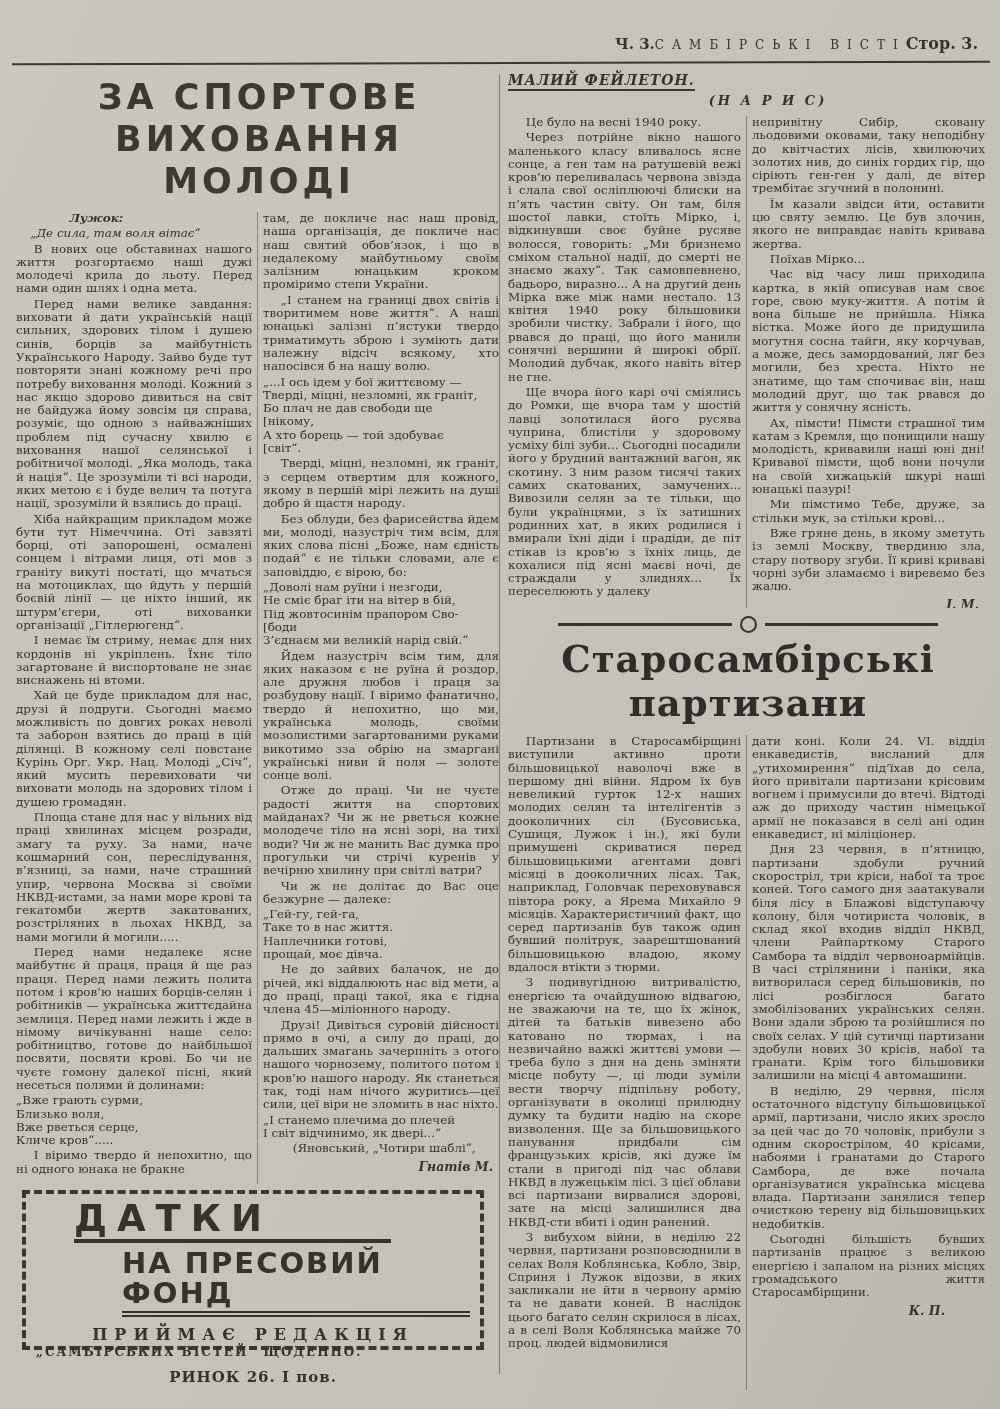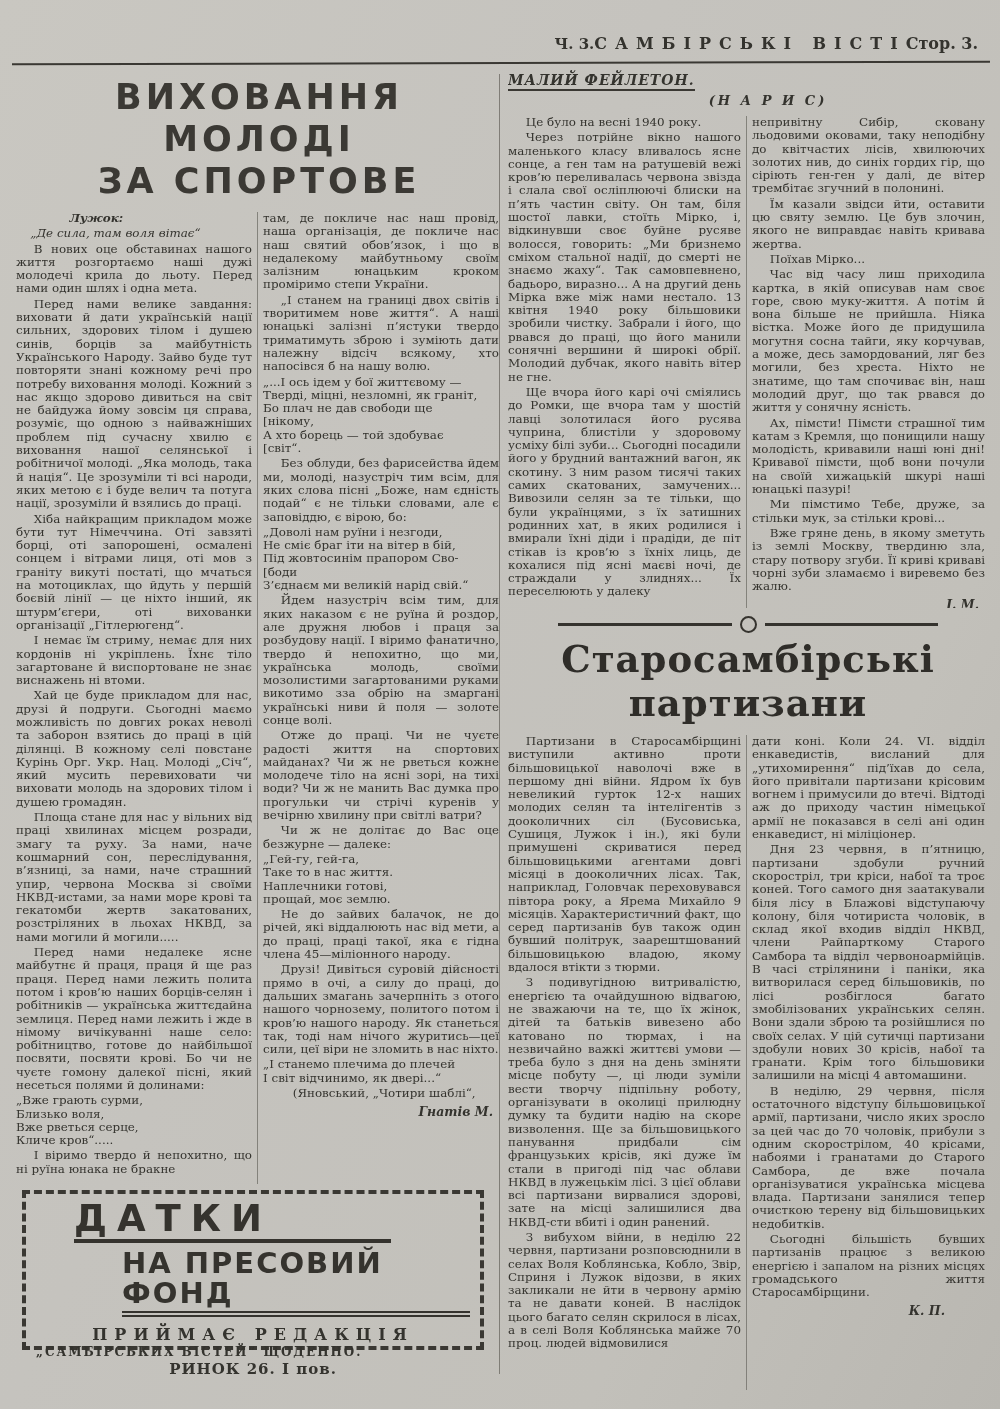--- a/index.html
+++ b/index.html
@@ -4,21 +4,21 @@
 <style>
   html,body{margin:0;padding:0;}
   body{width:1000px;height:1409px;overflow:hidden;background:#b3b1ac;}
   .page{position:relative;width:1000px;height:1409px;overflow:hidden;
         background:linear-gradient(115deg,#c9c7c1 0%,#c5c3be 40%,#c2c0ba 75%,#b9b7b1 100%);
         font-family:"DejaVu Serif", serif;color:#34332e;}
   
   .masthead{position:absolute;top:34px;left:26px;right:22px;display:flex;
             justify-content:flex-end;align-items:baseline;}
   .masthead .issue{font-size:15px;font-weight:bold;}
-  .masthead .title{font-size:16px;font-weight:bold;letter-spacing:8px;}
+  .masthead .title{font-size:12px;font-weight:normal;letter-spacing:8px;}
   .masthead .pageno{font-size:16px;font-weight:bold;}
   .masthead-rule{position:absolute;top:62px;left:12px;right:10px;height:2px;background:#3a3833;
                  transform:rotate(-0.15deg);}
   
   .body-text p{margin:0;padding:0;text-indent:1.5em;text-align:justify;
                font-size:11.9px;line-height:13.3px;}
   .body-text p + p{margin-top:2px;}
   .verse{margin:1px 0;padding-left:2.4em;text-indent:0 !important;text-align:left !important;
          white-space:pre-line;font-size:11.9px;line-height:13.3px;}
   .signature{margin-top:4px;text-align:right;font-style:italic;font-weight:bold;
@@ -60,79 +60,80 @@
   .ad-box{position:absolute;left:22px;top:1190px;width:462px;height:160px;
           border:4px dashed #3a3833;box-sizing:border-box;padding:6px 10px;}
   .ad-l1{display:inline-block;font-family:"DejaVu Sans", sans-serif;font-weight:800;
          font-size:37px;letter-spacing:10px;color:#35332e;margin-left:38px;line-height:38px;}
   .ad-l1::after{content:"";display:block;height:4px;background:#35332e;margin-top:1px;width:160%;}
   .ad-l2{display:inline-block;font-family:"DejaVu Sans", sans-serif;font-weight:800;
          font-size:29px;letter-spacing:2px;color:#35332e;margin-left:86px;margin-top:5px;line-height:30px;}
   .ad-l2::after{content:"";display:block;height:2px;background:#35332e;margin-top:3px;box-shadow:0 4px 0 #35332e;}
   .ad-l3{font-weight:bold;text-align:center;font-size:16px;letter-spacing:7px;margin-top:12px;}
   .ad-l4{font-weight:bold;font-size:12px;letter-spacing:2px;margin-top:1px;}
-  .ad-l5{font-weight:bold;text-align:center;font-size:15px;letter-spacing:1px;margin-top:1px;}
+  .ad-l5{font-weight:bold;text-align:center;font-size:15px;letter-spacing:1px;margin-top:9px;}
 </style>
 </head>
 <body>
 
 <div class="page">
 
   <div class="masthead">
     <span class="issue">Ч. 3.</span>
     <span class="title">САМБІРСЬКІ ВІСТІ</span>
     <span class="pageno">Стор. 3.</span>
   </div>
   <div class="masthead-rule"></div>
 
   <section class="sport">
     <div class="sport-headline">
+      <div>ЗА СПОРТОВЕ</div>
       <div>ВИХОВАННЯ МОЛОДІ</div>
-      <div>ЗА СПОРТОВЕ</div>
     </div>
     <div class="cols body-text">
       <div class="col">
         <p class="motto-label">Лужок:</p>
         <p class="motto-quote">„Де сила, там воля вітає“</p>
         <p>В нових оце обставинах нашого життя розгортаємо наші дужі молодечі крила до льоту. Перед нами один шлях і одна мета.</p>
         <p>Перед нами велике завдання: виховати й дати українській нації сильних, здорових тілом і душею синів, борців за майбутність Українського Народу. Зайво буде тут повторяти знані кожному речі про потребу виховання молоді. Кожний з нас якщо здорово дивиться на світ не байдужа йому зовсім ця справа, розуміє, що одною з найважніших проблем під сучасну хвилю є виховання нашої селянської і робітничої молоді. „Яка молодь, така й нація“. Це зрозуміли ті всі народи, яких метою є і буде велич та потуга нації, зрозуміли й взялись до праці.</p>
         <p>Хіба найкращим прикладом може бути тут Німеччина. Оті завзяті борці, оті запорошені, осмалені сонцем і вітрами лиця, оті мов з граніту викуті постаті, що мчаться на мотоциклах, що йдуть у першій боєвій лінії — це ніхто інший, як штурм’єгери, оті вихованки організації „Гітлерюгенд“.</p>
         <p>І немає їм стриму, немає для них кордонів ні укріплень. Їхнє тіло загартоване й виспортоване не знає виснажень ні втоми.</p>
         <p>Хай це буде прикладом для нас, друзі й подруги. Сьогодні маємо можливість по довгих роках неволі та заборон взятись до праці в цій ділянці. В кожному селі повстане Курінь Орг. Укр. Нац. Молоді „Січ“, який мусить перевиховати чи виховати молодь на здорових тілом і душею громадян.</p>
         <p>Площа стане для нас у вільних від праці хвилинах місцем розради, змагу та руху. За нами, наче кошмарний сон, переслідування, в’язниці, за нами, наче страшний упир, червона Москва зі своїми НКВД-истами, за нами море крові та гекатомби жертв закатованих, розстріляних в льохах НКВД, за нами могили й могили.....</p>
         <p>Перед нами недалеке ясне майбутнє й праця, праця й ще раз праця. Перед нами лежить полита потом і кров’ю наших борців-селян і робітників — українська життєдайна землиця. Перед нами лежить і жде в німому вичікуванні наше село: робітництво, готове до найбільшої посвяти, посвяти крові. Бо чи не чуєте гомону далекої пісні, який несеться полями й долинами:</p>
         <p class="verse">„Вже грають сурми,
 Близько воля,
 Вже рветься серце,
 Кличе кров“.....</p>
-        <p>І віримо твердо й непохитно, що ні руїна юнака не бракне</p>
+        <p>І віримо твердо й непохитно, що ні одного юнака не бракне</p>
       </div>
       <div class="colrule"></div>
       <div class="col">
         <p style="text-indent:0">там, де покличе нас наш провід, наша організація, де покличе нас наш святий обов’язок, і що в недалекому майбутньому своїм залізним юнацьким кроком проміримо степи України.</p>
         <p>„І станем на границі двох світів і творитимем нове життя“. А наші юнацькі залізні п’ястуки твердо триматимуть зброю і зуміють дати належну відсіч всякому, хто напосівся б на нашу волю.</p>
         <p class="verse">„...І ось ідем у бої життєвому —
 Тверді, міцні, незломні, як граніт,
 Бо плач не дав свободи ще
 [нікому,
 А хто борець — той здобуває
 [світ“.</p>
+        <p>Тверді, міцні, незломні, як граніт, з серцем отвертим для кожного, якому в першій мірі лежить на душі добро й щастя народу.</p>
         <p>Без облуди, без фарисейства йдем ми, молоді, назустріч тим всім, для яких слова пісні „Боже, нам єдність подай“ є не тільки словами, але є заповіддю, є вірою, бо:</p>
         <p class="verse">„Доволі нам руїни і незгоди,
 Не сміє браг іти на вітер в бій,
 Під жовтосинім прапором Сво-
 [боди
 З’єднаєм ми великій нарід свій.“</p>
         <p>Йдем назустріч всім тим, для яких наказом є не руїна й роздор, але дружня любов і праця за розбудову нації. І віримо фанатично, твердо й непохитно, що ми, українська молодь, своїми мозолистими загартованими руками викотимо зза обрію на змаргані українські ниви й поля — золоте сонце волі.</p>
         <p>Отже до праці. Чи не чуєте радості життя на спортових майданах? Чи ж не рветься кожне молодече тіло на ясні зорі, на тихі води? Чи ж не манить Вас думка про прогульки чи стрічі куренів у вечірню хвилину при світлі ватри?</p>
         <p>Чи ж не долітає до Вас оце безжурне — далеке:</p>
         <p class="verse">„Гей-гу, гей-га,
 Таке то в нас життя.
 Наплечники готові,
-прощай, моє землю.</p>
+прощай, моє дівча.</p>
         <p>Не до зайвих балачок, не до річей, які віддалюють нас від мети, а до праці, праці такої, яка є гідна члена 45—міліонного народу.</p>
         <p>Друзі! Дивіться суровій дійсності прямо в очі, а силу до праці, до дальших змагань зачерпніть з отого нашого чорнозему, политого потом і кров’ю нашого народу. Як станеться так, тоді нам нічого журитись—цеї сили, цеї віри не зломить в нас ніхто.</p>
         <p class="verse">„І станемо плечима до плечей
 І світ відчинимо, як двері...“</p>
         <p class="attribution">(Яновський, „Чотири шаблі“,</p>
         <div class="signature">Гнатів М.</div>
       </div>
     </div>
   </section>
 

